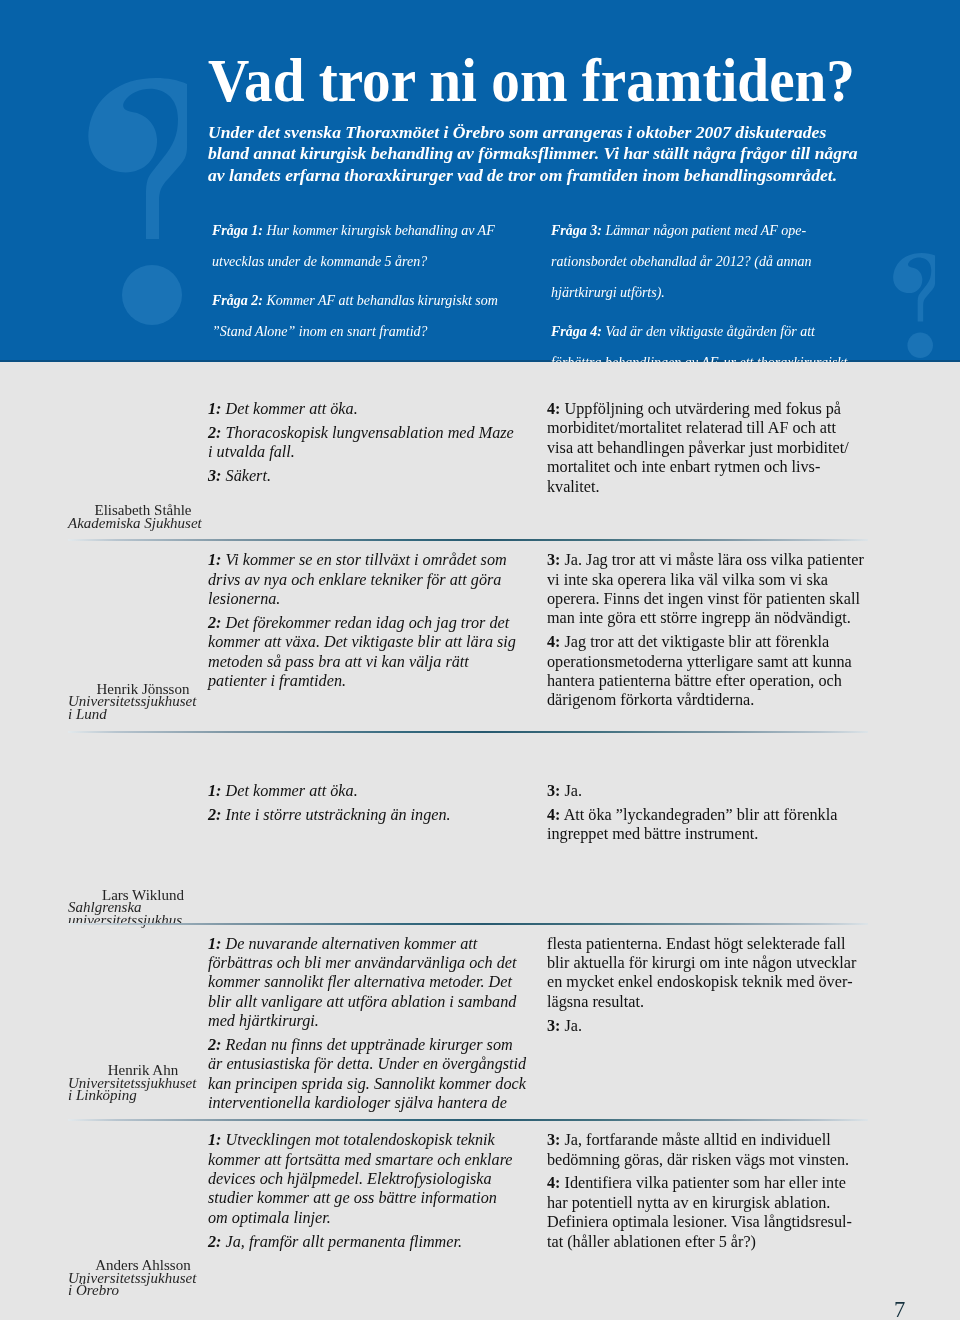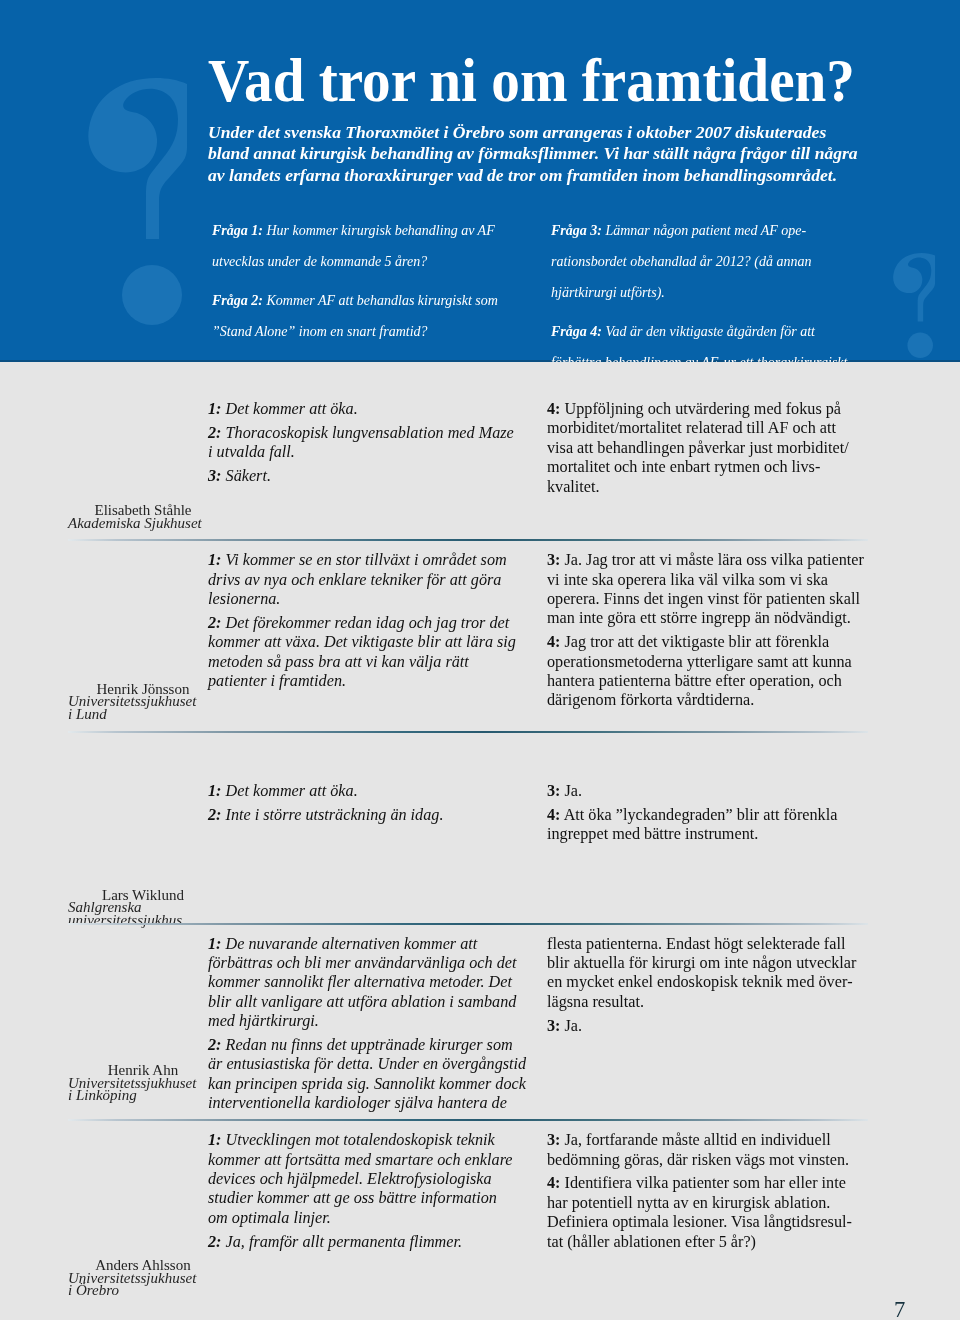--- a/index.html
+++ b/index.html
@@ -103,21 +103,21 @@
   <div class="rule" style="top:731.0px"></div>
 
   <div class="row" style="top:781.8px">
     <div class="meta" style="top:107px">
       <div class="meta-name">Lars Wiklund</div>
       <div class="meta-aff">Sahlgrenska</div>
       <div class="meta-aff">universitetssjukhus</div>
     </div>
     <div class="colL">
       <p class="qa"><b>1:</b><span> Det kommer att öka.</span></p>
-      <p class="qa"><b>2:</b><span> Inte i större utsträckning än idag.</span></p>
+      <p class="qa"><b>2:</b><span> Inte i större utsträckning än ingen.</span></p>
     </div>
     <div class="colR">
       <p class="qa"><b>3:</b><span> Ja.</span></p>
       <p class="qa"><b>4:</b><span> Att öka ”lyckandegraden” blir att förenkla ingreppet med bättre instrument.</span></p>
     </div>
   </div>
   <div class="rule" style="top:923.0px"></div>
 
   <div class="row" style="top:934.6px">
     <div class="meta" style="top:129.89999999999998px">

